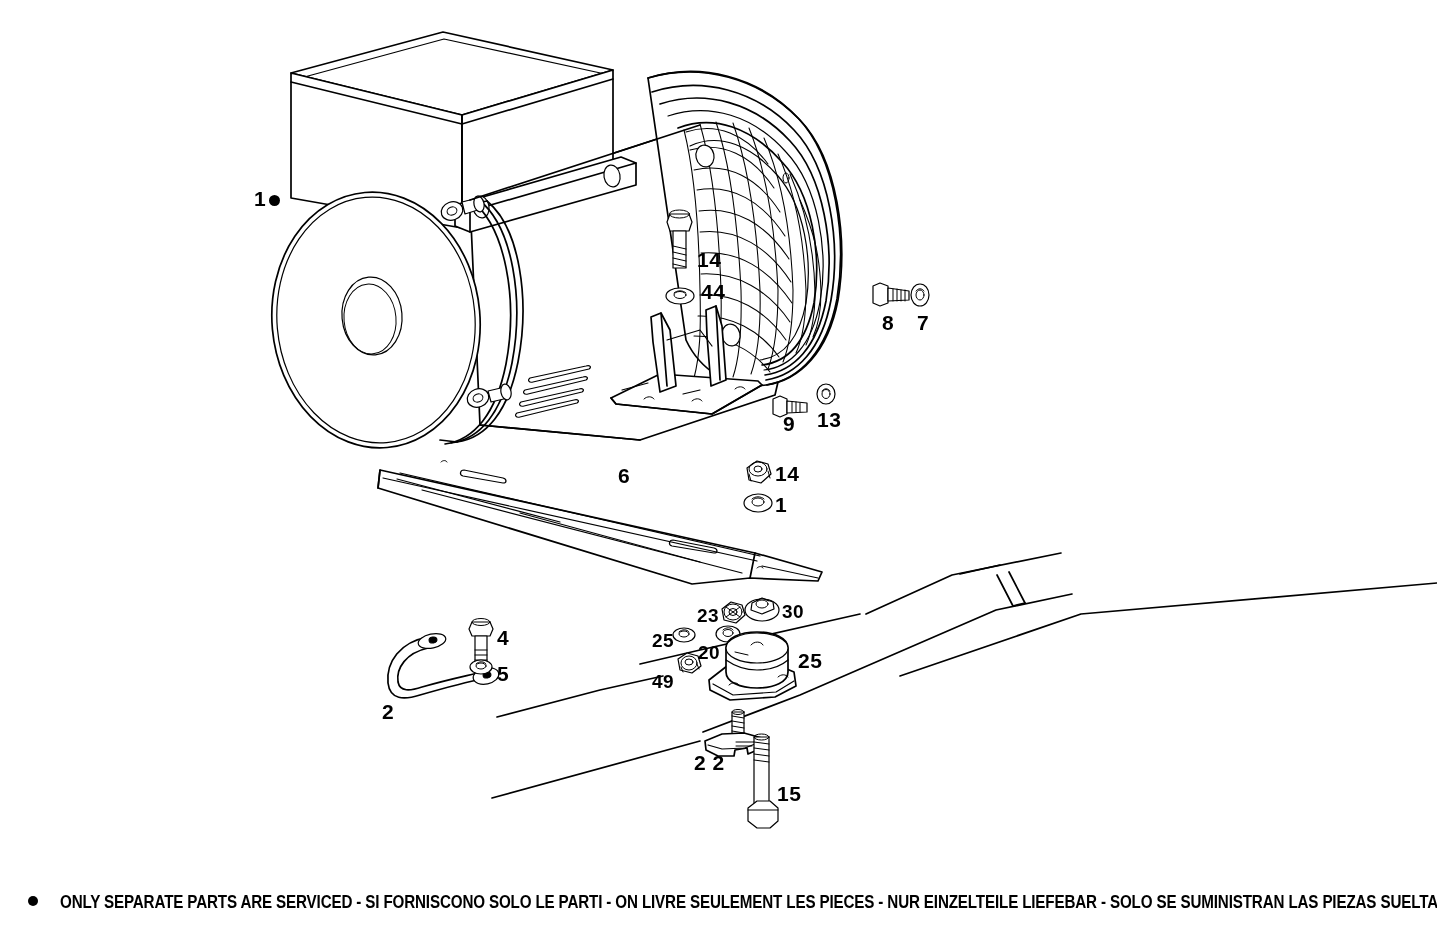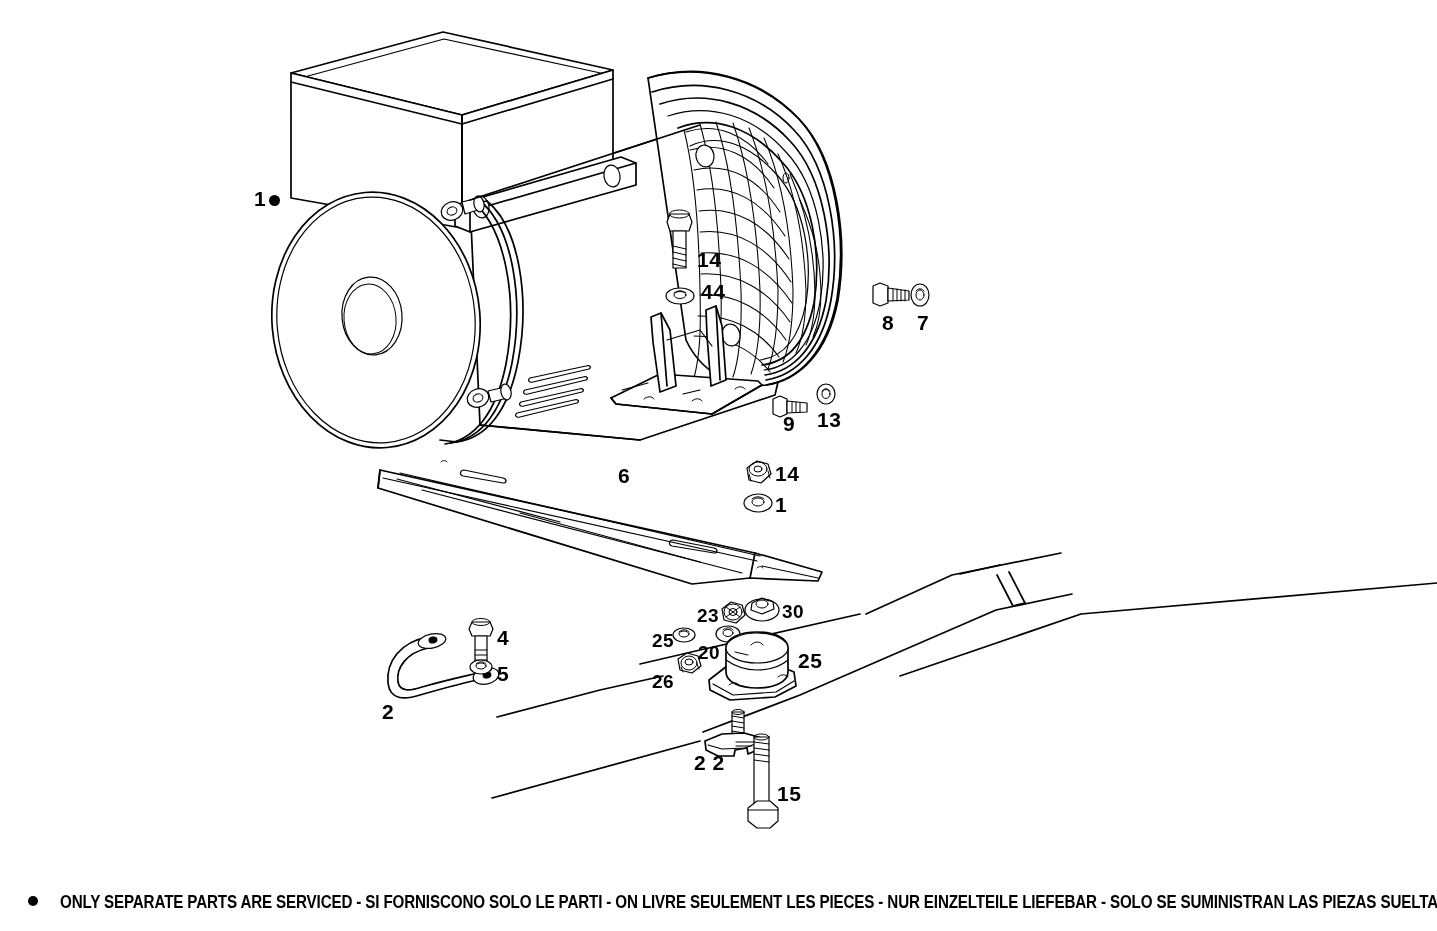--- a/index.html
+++ b/index.html
@@ -399,21 +399,21 @@
   <div class="callout" style="left:917px; top:312px;">7</div>
   <div class="callout" style="left:783px; top:413px;">9</div>
   <div class="callout" style="left:817px; top:409px;">13</div>
   <div class="callout" style="left:618px; top:465px;">6</div>
   <div class="callout" style="left:775px; top:463px;">14</div>
   <div class="callout" style="left:775px; top:494px;">1</div>
   <div class="callout small" style="left:697px; top:606px;">23</div>
   <div class="callout small" style="left:782px; top:602px;">30</div>
   <div class="callout small" style="left:652px; top:631px;">25</div>
   <div class="callout small" style="left:698px; top:643px;">20</div>
-  <div class="callout small" style="left:652px; top:672px;">26</div>
+  <div class="callout small" style="left:652px; top:672px;">49</div>
   <div class="callout" style="left:798px; top:650px;">25</div>
   <div class="callout" style="left:497px; top:627px;">4</div>
   <div class="callout" style="left:497px; top:663px;">5</div>
   <div class="callout" style="left:382px; top:701px;">2</div>
   <div class="callout" style="left:694px; top:752px;">2 2</div>
   <div class="callout" style="left:777px; top:783px;">15</div>
 
   <div id="footer-note">
     <div id="footer-bullet"></div>
     <div id="footer-text">ONLY SEPARATE PARTS ARE SERVICED - SI FORNISCONO SOLO LE PARTI - ON LIVRE SEULEMENT LES PIECES - NUR EINZELTEILE LIEFEBAR - SOLO SE SUMINISTRAN LAS PIEZAS SUELTAS</div>

